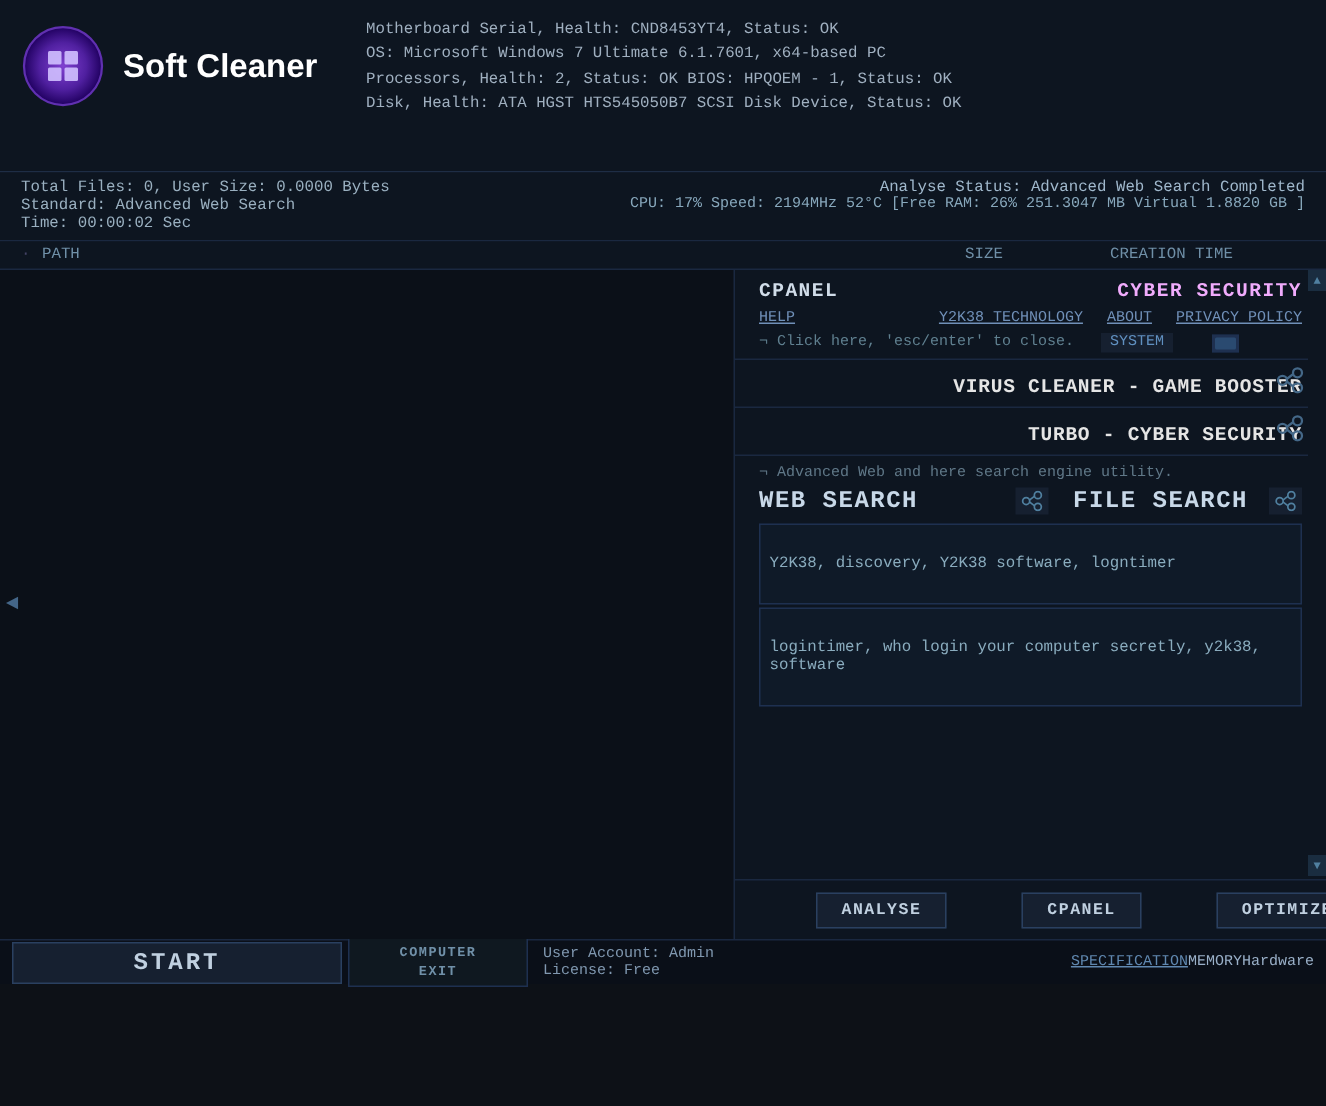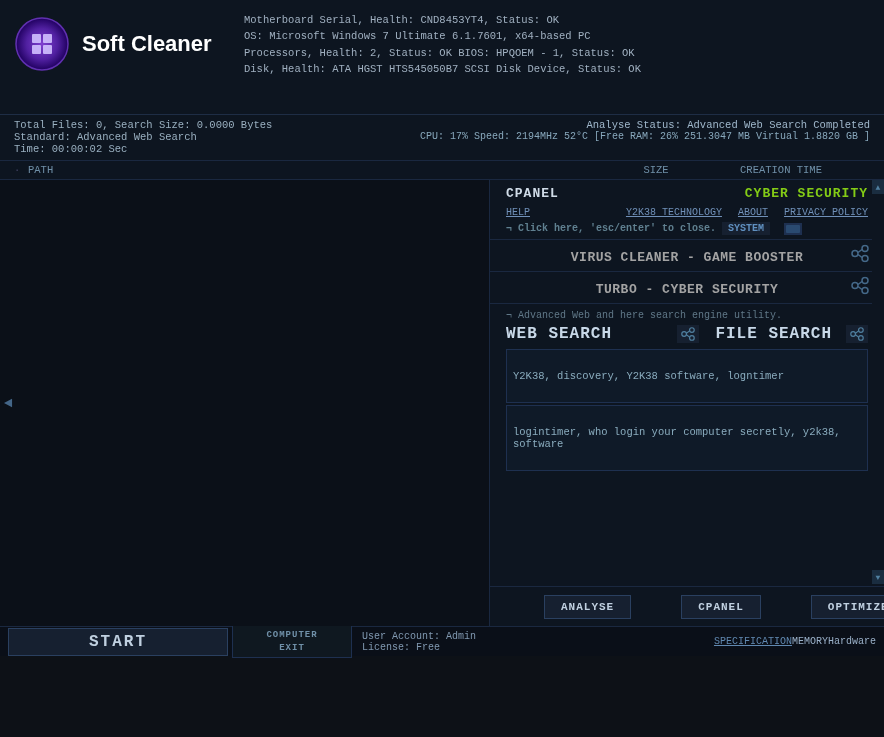--- a/index.html
+++ b/index.html
@@ -118,21 +118,21 @@
     }
     .cpanel-label {
       font-size: 13px;
       font-weight: bold;
       color: #d0dce8;
       letter-spacing: 1px;
     }
     .cyber-label {
       font-size: 13px;
       font-weight: bold;
-      color: #84cc16;
+      color: #f0abfc;
       letter-spacing: 1px;
     }
 
     .links-row {
       display: flex;
       align-items: center;
       padding: 2px 16px 2px 16px;
       font-size: 10px;
       gap: 8px;
     }
@@ -141,44 +141,43 @@
       cursor: pointer;
       text-decoration: underline;
     }
 
     .hint-row {
       display: flex;
       align-items: center;
       padding: 2px 16px 4px 16px;
       font-size: 10px;
       color: #608090;
-      gap: 6px;
-      font-weight: bold;
+      gap: 18px;
     }
     .hint-system {
       color: #6090c0;
       background: #162030;
       padding: 1px 6px;
       font-size: 10px;
     }
     .hint-icon {
       width: 18px;
       height: 12px;
       background: #1e3050;
       display: inline-block;
       margin-left: 8px;
     }
 
     .section-title {
       font-size: 13px;
       font-weight: bold;
-      color: #a3a3a3;
+      color: #e5e5e5;
       letter-spacing: 0.5px;
       padding: 10px 16px 6px 16px;
-      text-align: center;
+      text-align: right;
     }
 
     .section-divider {
       border-bottom: 1px solid #1a2840;
       margin: 0;
     }
 
     
     .web-search-area {
       padding: 6px 16px 4px 16px;
@@ -339,21 +338,21 @@
     <div>Motherboard Serial, Health: CND8453YT4, Status: OK</div>
     <div>OS: Microsoft Windows 7 Ultimate 6.1.7601, x64-based PC</div>
     <div>Processors, Health: 2, Status: OK    BIOS: HPQOEM - 1, Status: OK</div>
     <div>Disk, Health: ATA HGST HTS545050B7 SCSI Disk Device, Status: OK</div>
   </div>
 </div>
 
 <div class="stats-bar">
   <div class="stats-row1">
     <div class="stats-left">
-      <span>Total Files: 0, Search Size: 0.0000 Bytes</span>
+      <span>Total Files: 0, User Size: 0.0000 Bytes</span>
       <span>Standard: Advanced Web Search</span>
       <span>Time: 00:00:02 Sec</span>
     </div>
     <div class="stats-right">
       <div class="analyse-status">Analyse Status: Advanced Web Search Completed</div>
       <div class="cpu-info">CPU: 17% Speed: 2194MHz 52°C [Free RAM: 26% 251.3047 MB Virtual 1.8820 GB ]</div>
     </div>
   </div>
 </div>
 

